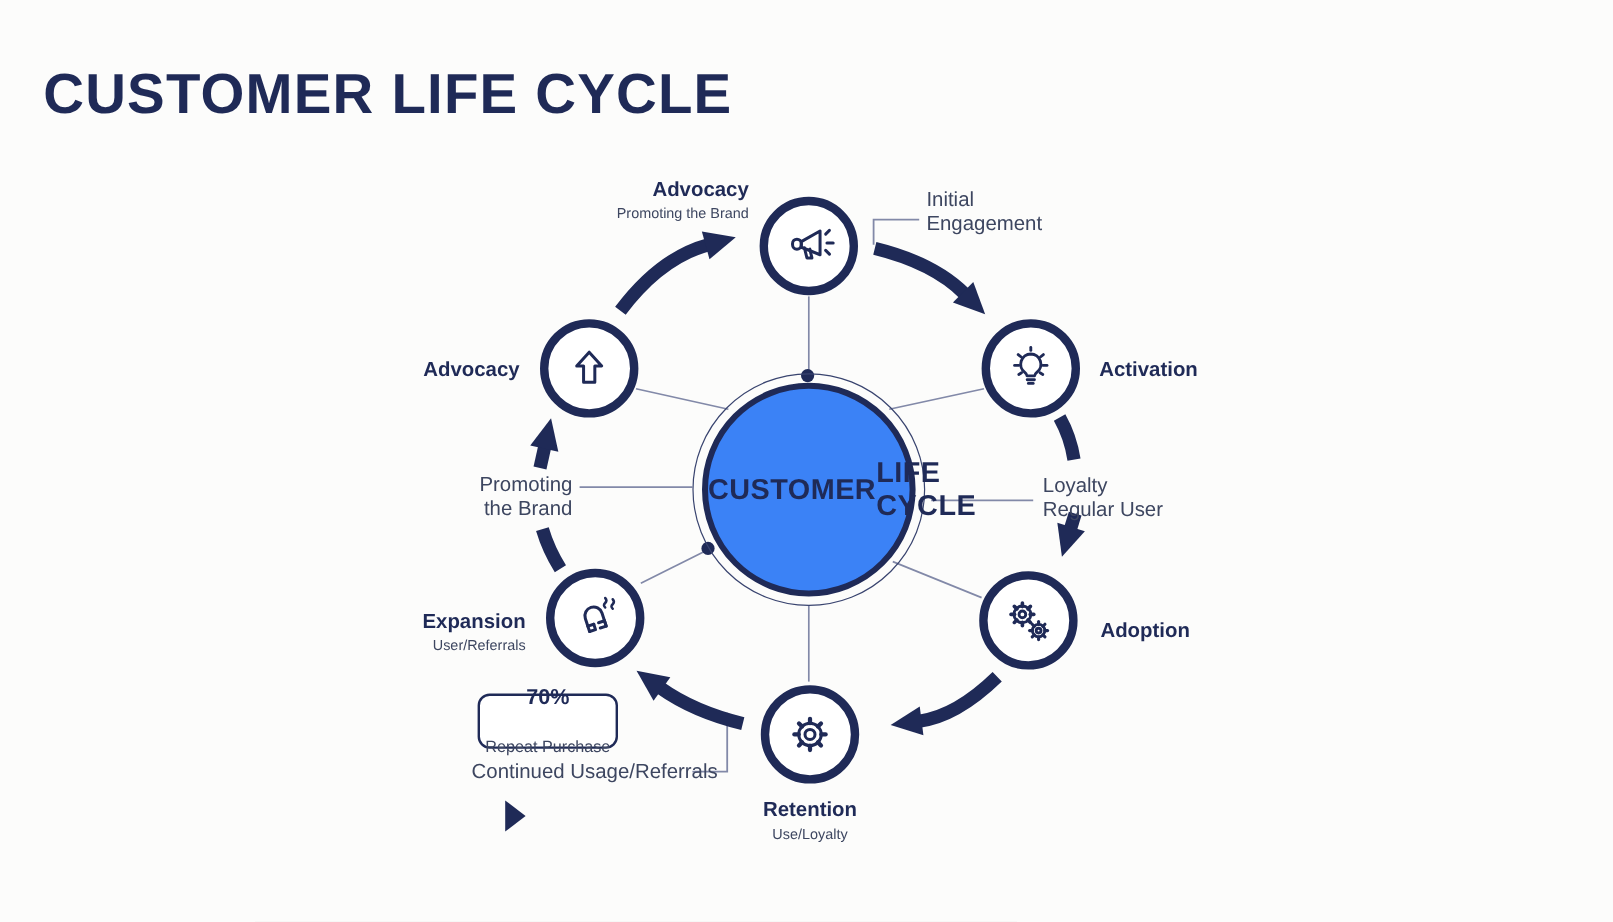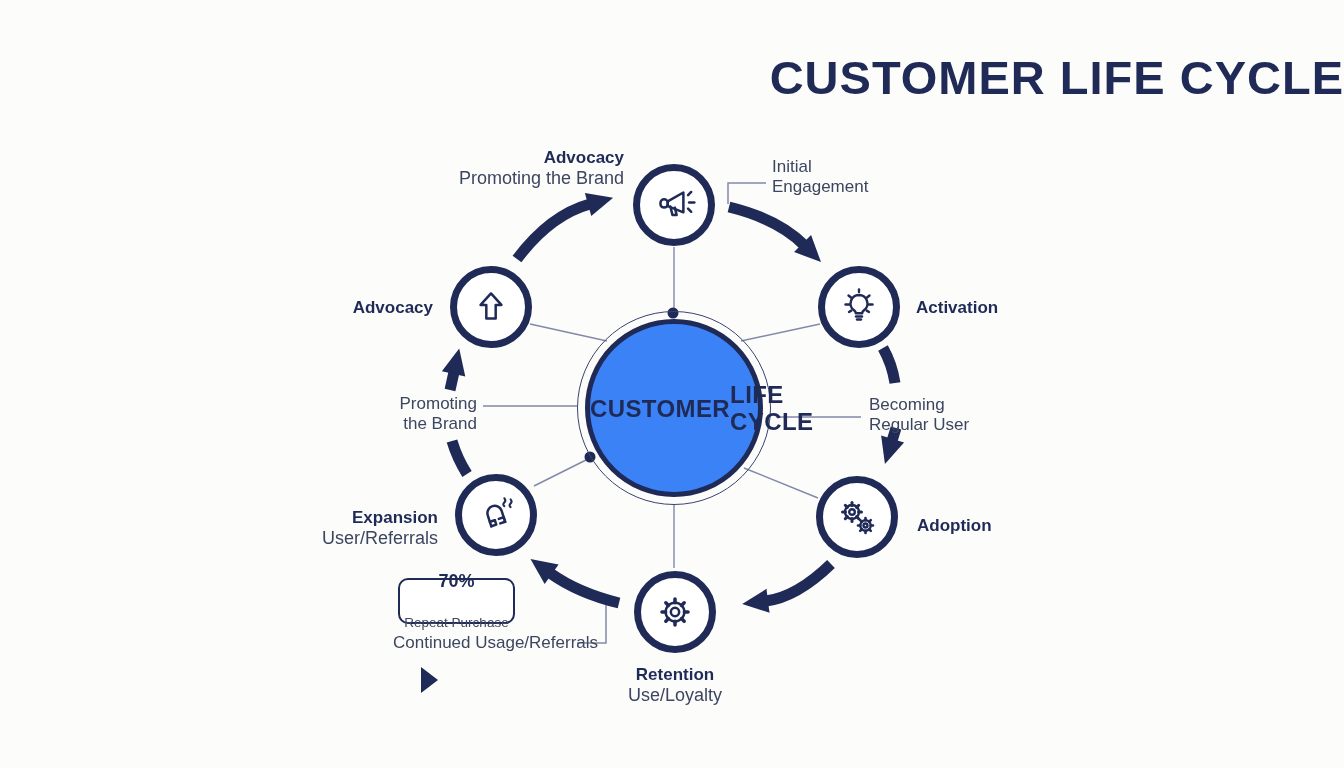--- a/index.html
+++ b/index.html
@@ -9,22 +9,22 @@
     --line:#8289a8;
     --bg:#fcfcfb;
   }
   *{box-sizing:border-box;margin:0;padding:0;}
   body{background:#e8e8e8;font-family:"Liberation Sans",sans-serif;}
   .canvas{
     position:relative;width:1344px;height:768px;background:var(--bg);
     overflow:hidden;color:var(--navy);
   }
   .title{
-    position:absolute;left:0;right:0;top:50px;text-align:right;
-    font-size:47px;font-weight:800;letter-spacing:1px;color:var(--navy);
+    position:absolute;left:0;right:0;top:50px;text-align:left;
+    font-size:47px;font-weight:800;letter-spacing:1px;color:var(--navy);padding-left:36px;
   }
   svg.overlay{position:absolute;left:0;top:0;width:1344px;height:768px;pointer-events:none;}
   .spoke{stroke:var(--line);stroke-width:1.4;fill:none;}
   .connector{stroke:var(--line);stroke-width:1.5;fill:none;}
   .arrow{stroke:var(--navy);stroke-width:11;fill:none;}
   .arrowhead{fill:var(--navy);}
   .dot{fill:var(--navy);}
 
   .node{
     position:absolute;width:68px;height:68px;border:7px solid var(--navy);
@@ -39,21 +39,21 @@
   }
   .center-inner{
     position:absolute;left:7px;top:7px;right:7px;bottom:7px;
     border:5px solid var(--navy);border-radius:50%;background:#3b82f6;
     display:flex;flex-direction:row;align-items:center;justify-content:space-between;
   }
   .center-inner .ct{font-size:24px;font-weight:800;line-height:27px;letter-spacing:.4px;color:var(--navy);}
 
   .lbl{position:absolute;font-size:17px;font-weight:700;color:var(--navy);line-height:21px;}
   .ann{position:absolute;font-size:17px;font-weight:400;color:var(--slate);line-height:20px;}
-  .sub{font-size:18px;font-weight:400;color:var(--slate);}
+  .sub{font-size:12px;font-weight:400;color:var(--slate);}
   .ta-r{text-align:right;} .ta-c{text-align:center;}
 
   .stat{
     position:absolute;border:2px solid var(--navy);border-radius:10px;background:#fff;
     display:flex;flex-direction:column;align-items:center;justify-content:center;
   }
   .stat .v{font-size:18px;font-weight:800;color:var(--navy);line-height:20px;}
   .stat .l{font-size:13.5px;font-weight:400;color:var(--slate);line-height:16px;}
 </style>
 </head>
@@ -225,21 +225,21 @@
   </div>
 
   <div class="lbl ta-r" style="right:911px;top:297px;">Advocacy</div>
 
   <div class="ann" style="left:772px;top:157px;">
     <div>Initial</div>
     <div>Engagement</div>
   </div>
 
   <div class="ann" style="left:869px;top:395px;">
-    <div>Becoming</div>
+    <div>Loyalty</div>
     <div>Regular User</div>
   </div>
 
   <div class="ann ta-r" style="right:867px;top:394px;">
     <div>Promoting</div>
     <div>the Brand</div>
   </div>
 
   <div class="ann" style="left:393px;top:633px;text-align:center;">Continued Usage/Referrals</div>
 

